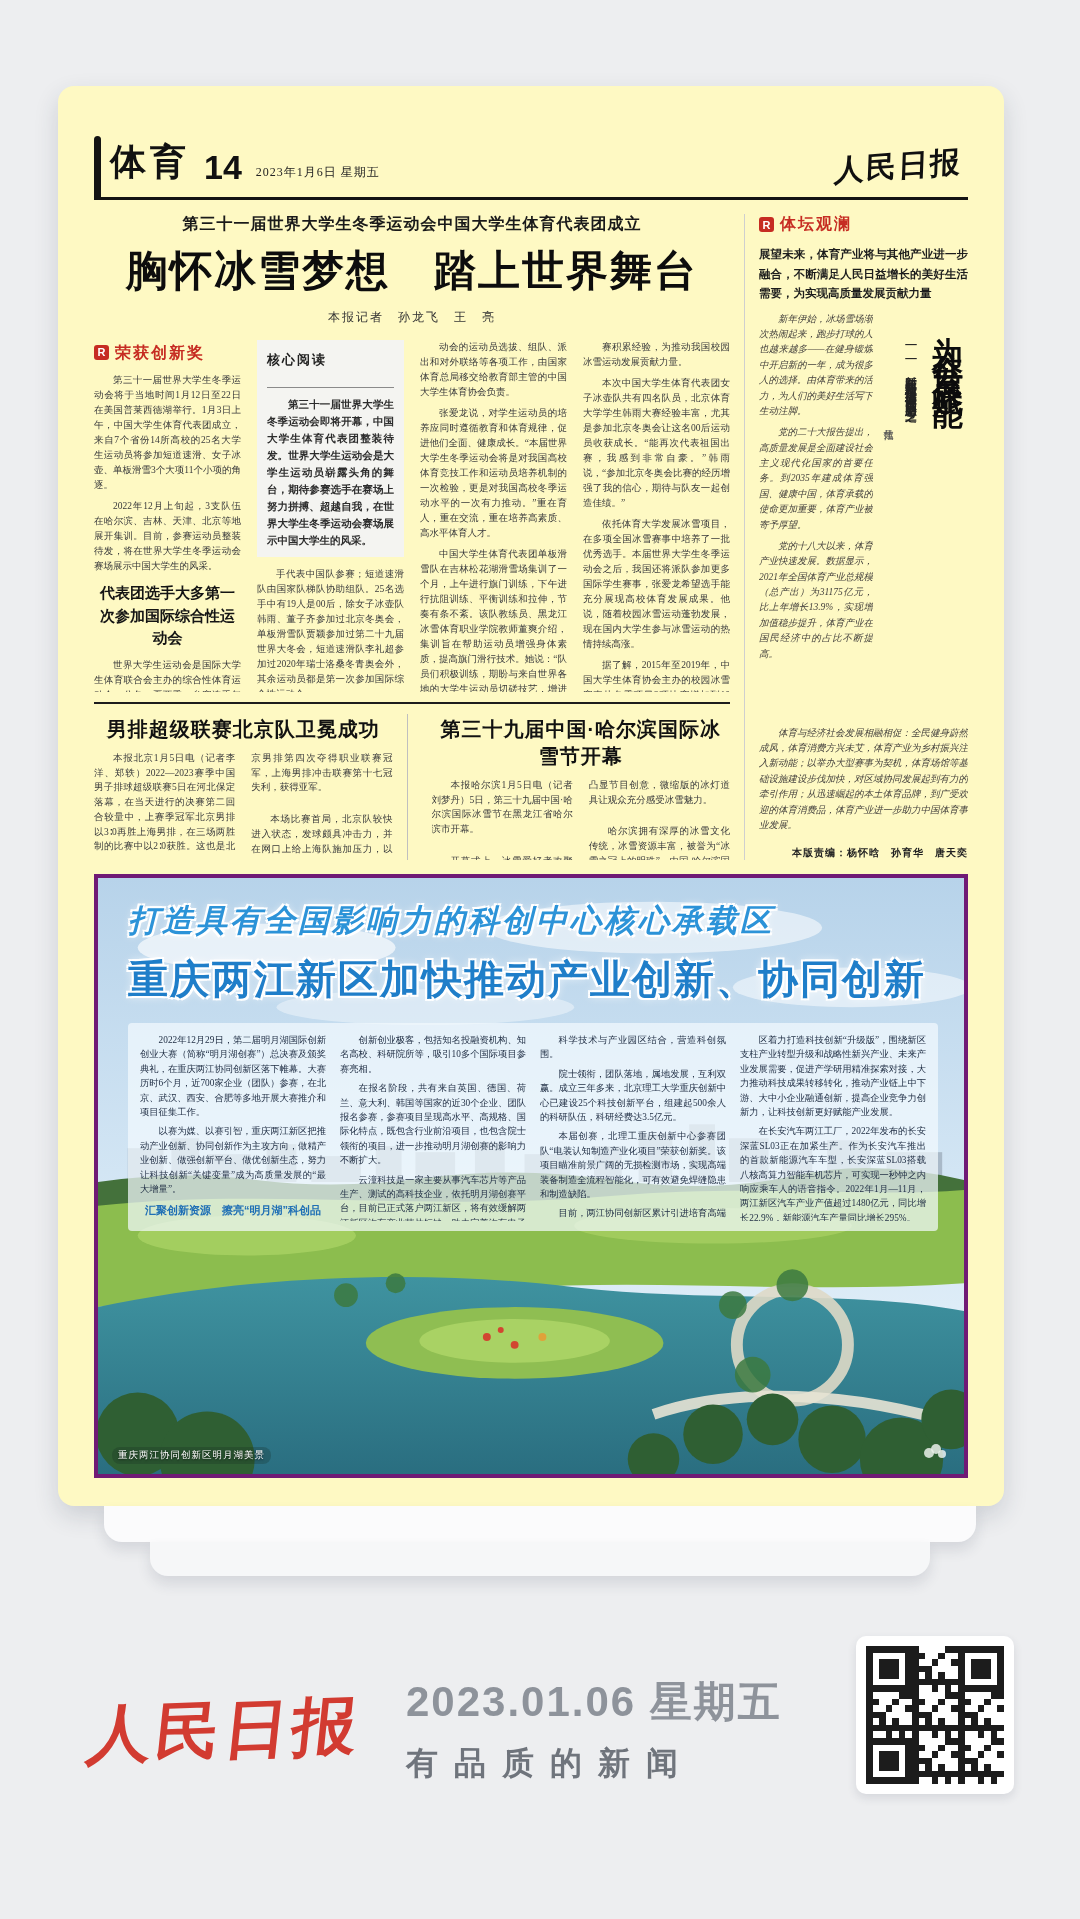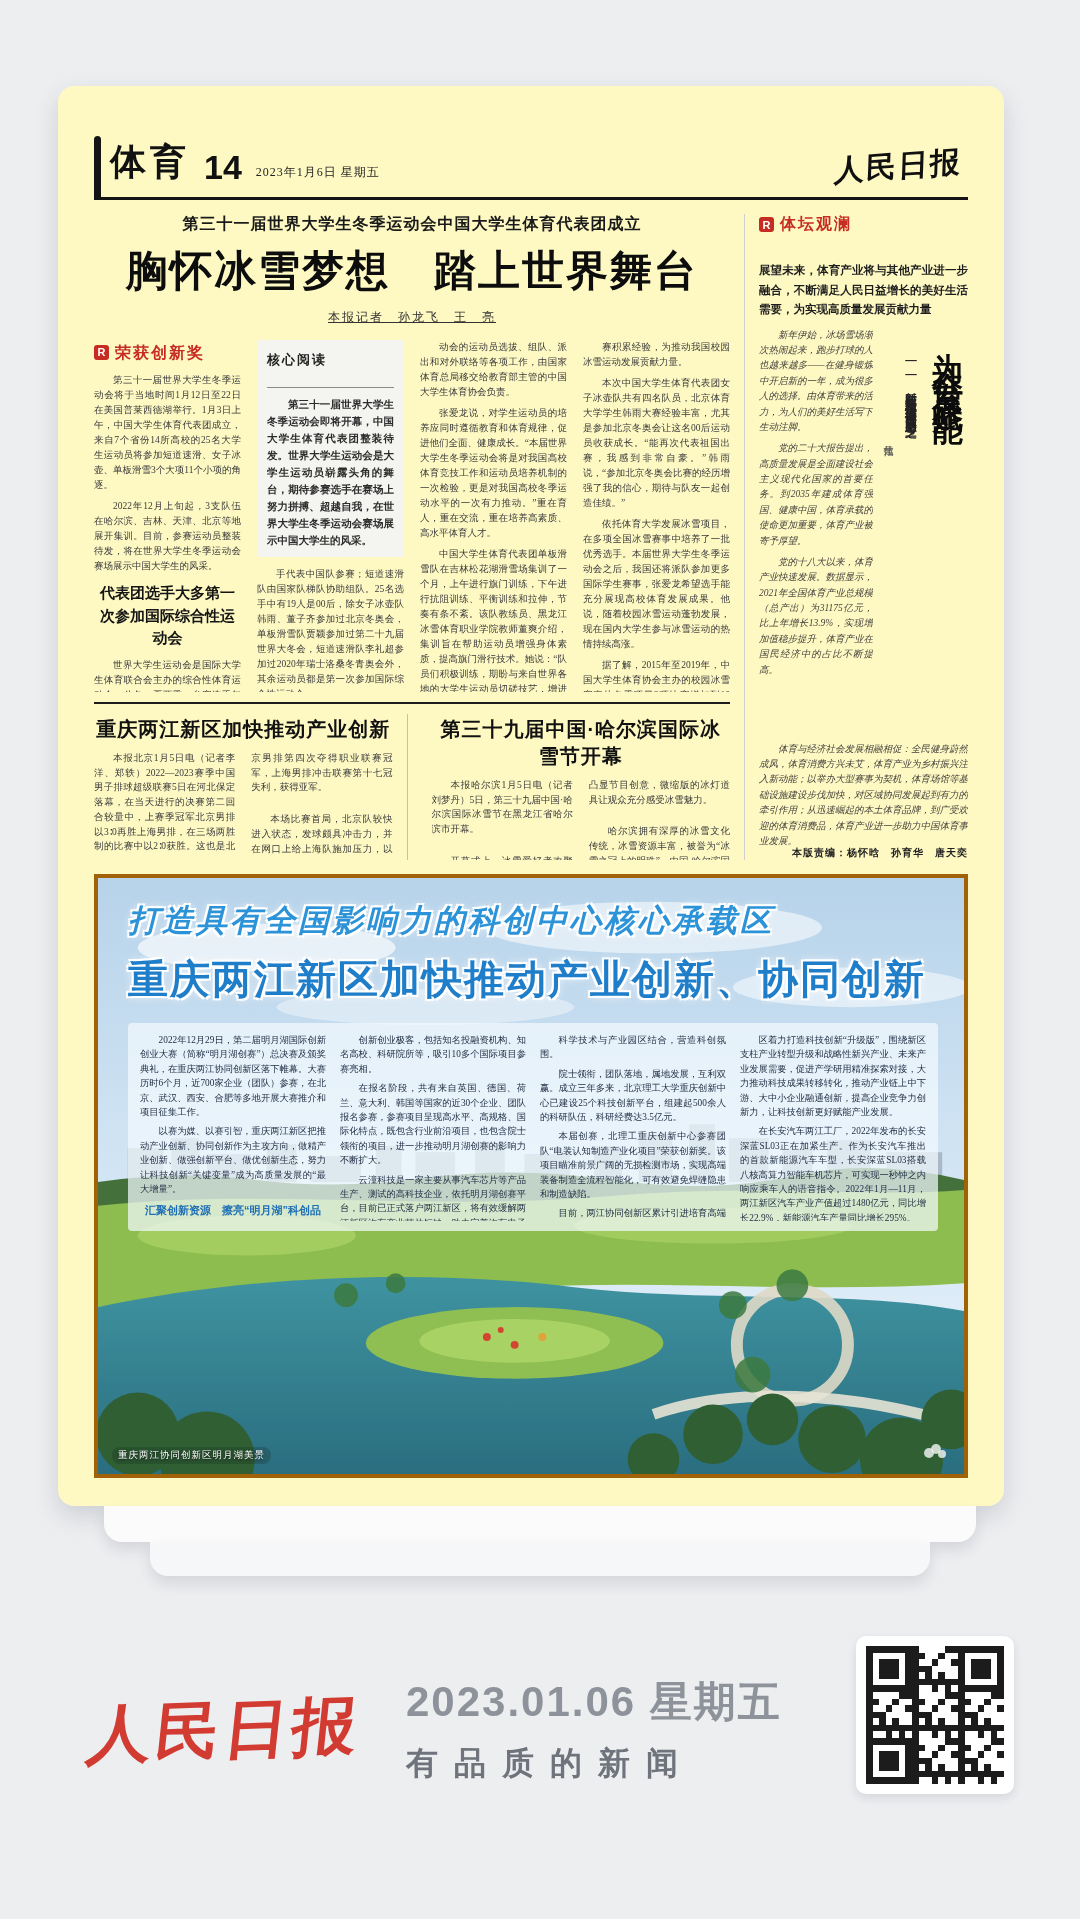--- a/index.html
+++ b/index.html
@@ -23,21 +23,21 @@
     letter-spacing:2px;padding-right:6px;font-family:"Liberation Serif","DejaVu Serif",serif;}
 
   
   .top-region{display:flex;margin-top:14px;}
   .left-main{flex:1 1 auto;min-width:0;padding-right:14px;}
   .right-col{width:224px;flex:0 0 224px;border-left:1px solid #cfcfcf;padding-left:14px;display:flex;flex-direction:column;}
 
   .kicker{text-align:center;font-size:16px;font-weight:700;color:#1a1a1a;letter-spacing:1px;}
   .headline{text-align:center;font-size:42px;font-weight:900;color:#0d0d0d;letter-spacing:2px;
     margin-top:8px;font-family:"Liberation Sans","DejaVu Sans",sans-serif;}
-  .byline{text-align:center;font-size:12px;color:#333;margin-top:10px;letter-spacing:2px;text-decoration:underline;}
+  .byline{text-align:center;font-size:12px;color:#333;margin-top:10px;letter-spacing:2px;}
 
   .main-grid{display:grid;grid-template-columns:repeat(4,1fr);gap:0 16px;margin-top:14px;height:352px;overflow:hidden;}
   .mcol{overflow:hidden;font-size:9.5px;line-height:1.58;color:#38393b;text-align:justify;}
   .mcol p{margin:0 0 6px 0;text-indent:2em;}
   .subhead{font-size:15px;font-weight:800;color:#141414;text-align:center;margin:8px 0;line-height:1.5;text-indent:0;
     font-family:"Liberation Sans","DejaVu Sans",sans-serif;}
   .col-label{display:flex;align-items:center;gap:6px;margin-bottom:8px;}
   .r-icon{width:15px;height:15px;background:#c62c22;color:#fff;font-size:11px;font-weight:900;border-radius:3px;
     display:flex;align-items:center;justify-content:center;font-family:"Liberation Sans","DejaVu Sans",sans-serif;}
   .col-label-text{color:#c62c22;font-size:16px;font-weight:900;letter-spacing:2px;
@@ -50,36 +50,36 @@
   .mid-rule{border-top:2px solid #1d1d1d;margin:10px 0 0 0;}
   .bottom-band{display:flex;margin-top:10px;height:146px;overflow:hidden;}
   .band-article{flex:1 1 0;overflow:hidden;}
   .band-article + .band-article{border-left:1px solid #bfbfbf;padding-left:24px;margin-left:14px;}
   .band-headline{text-align:center;font-size:20px;font-weight:900;color:#111;letter-spacing:1px;margin:2px 0 8px 0;
     font-family:"Liberation Sans","DejaVu Sans",sans-serif;}
   .band-cols{column-count:2;column-gap:16px;font-size:9.5px;line-height:1.55;color:#38393b;text-align:justify;height:108px;overflow:hidden;}
   .band-cols p{margin:0 0 17px 0;text-indent:2em;}
 
   
-  .gc-intro{font-size:11.5px;font-weight:800;color:#1d1d1d;line-height:1.7;text-align:justify;margin-top:18px;}
+  .gc-intro{font-size:11.5px;font-weight:800;color:#1d1d1d;line-height:1.7;text-align:justify;margin-top:2px;}
   .gc-row{display:flex;gap:8px;margin-top:8px;height:408px;overflow:hidden;}
   .gc-body{flex:1 1 auto;min-width:0;font-size:9.5px;line-height:1.62;color:#45423e;text-align:justify;overflow:hidden;font-style:italic;}
   .gc-body p,.gc-rest p{margin:0 0 6px 0;text-indent:2em;}
   .vert{writing-mode:vertical-rl;text-orientation:upright;}
   .gc-author{font-size:10px;color:#555;padding-top:110px;}
   .gc-subtitle{font-size:11.5px;font-weight:800;color:#222;letter-spacing:2px;padding-top:26px;
     font-family:"Liberation Sans","DejaVu Sans",sans-serif;}
   .gc-bigtitle{font-size:31px;font-weight:900;color:#0c0c0c;letter-spacing:10px;
     font-family:"Liberation Sans","DejaVu Sans",sans-serif;}
   .gc-rest{font-size:9.5px;line-height:1.62;color:#45423e;text-align:justify;height:104px;overflow:hidden;margin-top:6px;font-style:italic;}
   .editors{font-size:10px;font-weight:700;color:#222;text-align:right;margin-top:auto;letter-spacing:1px;
     font-family:"Liberation Sans","DejaVu Sans",sans-serif;}
 
   
-  .banner{position:relative;margin-top:14px;height:604px;border:4px solid #a16207;overflow:hidden;background:#cfe3f2;}
+  .banner{position:relative;margin-top:14px;height:604px;border:4px solid #701a75;overflow:hidden;background:#cfe3f2;}
   .banner svg.scene{position:absolute;inset:0;width:100%;height:100%;}
   .banner-inner{position:relative;z-index:2;padding:22px 26px 0 30px;}
   .bt1{font-size:31px;font-weight:900;font-style:italic;color:#2c93d8;letter-spacing:3px;
     text-shadow:-2px -2px 0 #fff,2px -2px 0 #fff,-2px 2px 0 #fff,2px 2px 0 #fff,0 0 9px #fff;}
   .bt2{font-size:40px;font-weight:900;color:#1f7ec9;letter-spacing:2px;margin-top:10px;
     font-family:"Liberation Sans","DejaVu Sans",sans-serif;
     text-shadow:-2px -2px 0 #fff,2px -2px 0 #fff,-2px 2px 0 #fff,2px 2px 0 #fff,0 0 10px #fff;}
   .banner-text{margin-top:16px;background:rgba(243,249,253,.72);border-radius:4px;padding:10px 12px;
     display:grid;grid-template-columns:repeat(4,1fr);gap:0 14px;height:208px;overflow:hidden;}
   .bcol{overflow:hidden;font-size:9.3px;line-height:1.55;color:#223046;text-align:justify;}
@@ -162,21 +162,21 @@
               <p>依托体育大学发展冰雪项目，在多项全国冰雪赛事中培养了一批优秀选手。本届世界大学生冬季运动会之后，我国还将派队参加更多国际学生赛事，张爱龙希望选手能充分展现高校体育发展成果。他说，随着校园冰雪运动蓬勃发展，现在国内大学生参与冰雪运动的热情持续高涨。</p>
               <p>据了解，2015年至2019年，中国大学生体育协会主办的校园冰雪赛事从冬季项目2项比赛增加到10余项，丰富了广大学生参与冰雪运动的选择。</p>
             </div>
         </div>
       </div>
 
       <div class="mid-rule"></div>
 
       <div class="bottom-band">
         <div class="band-article">
-          <div class="band-headline">重庆两江新区加快推动产业创新</div>
+          <div class="band-headline">男排超级联赛北京队卫冕成功</div>
           <div class="band-cols">
               <p>本报北京1月5日电（记者李洋、郑轶）2022—2023赛季中国男子排球超级联赛5日在河北保定落幕，在当天进行的决赛第二回合较量中，上赛季冠军北京男排以3∶0再胜上海男排，在三场两胜制的比赛中以2∶0获胜。这也是北京男排第四次夺得职业联赛冠军，上海男排冲击联赛第十七冠失利，获得亚军。</p>
               <p>本场比赛首局，北京队较快进入状态，发球颇具冲击力，并在网口上给上海队施加压力，以25∶12拿下第一局。次局，上海队经过调整，一传到位率有所提升，但北京队在关键球的把握上更为出色，并以25∶18再下一城。末局，北京队乘胜追击，上海队虽然在局末阶段顽强追分，但仍以21∶25告负。</p>
             </div>
         </div>
         <div class="band-article">
           <div class="band-headline">第三十九届中国·哈尔滨国际冰雪节开幕</div>
           <div class="band-cols">
               <p>本报哈尔滨1月5日电（记者刘梦丹）5日，第三十九届中国·哈尔滨国际冰雪节在黑龙江省哈尔滨市开幕。</p>
               <p>开幕式上，冰雪爱好者欢聚一堂，无人机配合花样滑冰表演凸显节目创意，微缩版的冰灯道具让观众充分感受冰雪魅力。</p>

